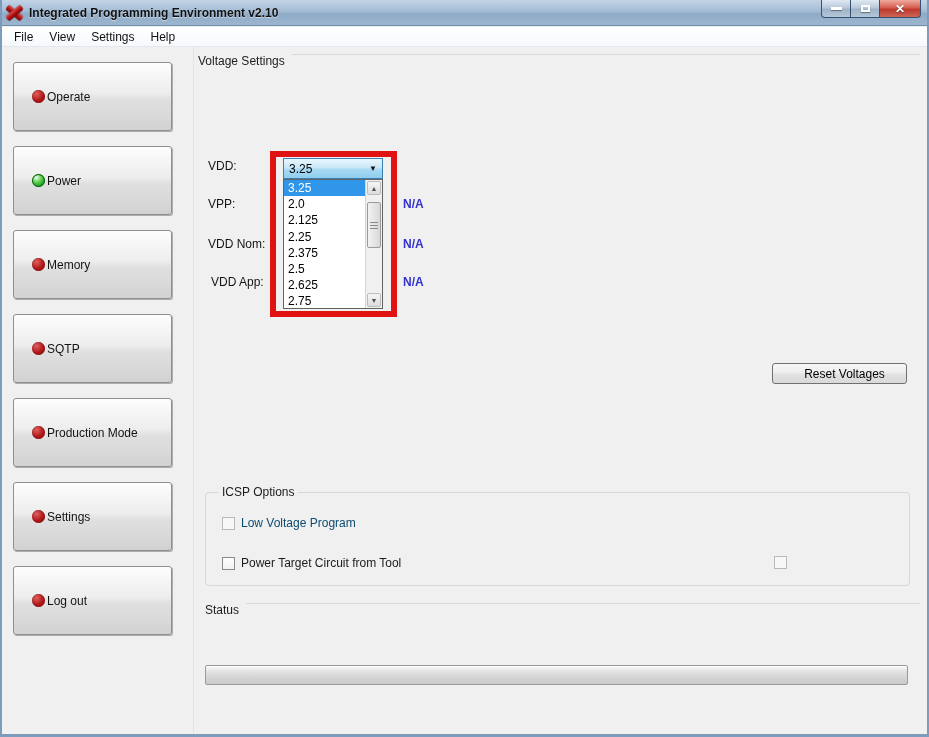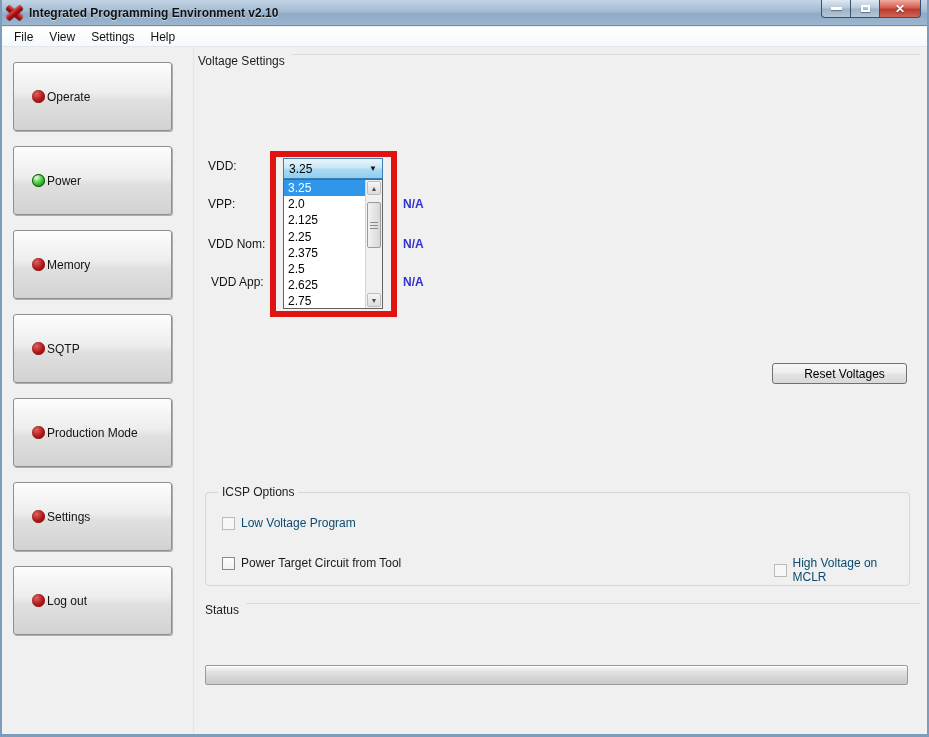--- a/index.html
+++ b/index.html
@@ -231,21 +231,20 @@
     <div class="check-row row-lvp">
       <div class="checkbox disabled"></div>
       <span class="check-label disabled">Low Voltage Program</span>
     </div>
     <div class="check-row row-ptc">
       <div class="checkbox"></div>
       <span class="check-label">Power Target Circuit from Tool</span>
     </div>
     <div class="check-row row-hv">
       <div class="checkbox disabled"></div>
-      <span class="check-label disabled">High Voltage on MCLR</span>
     </div>
   </div>
 
   <div class="section-head" style="left:205px; top:603px; width:715px;">
     <span class="txt">Status</span>
     <span class="rule"></span>
   </div>
   <div class="progressbar">
     <div class="progress-fill" style="width: 0%;"></div>
   </div>

